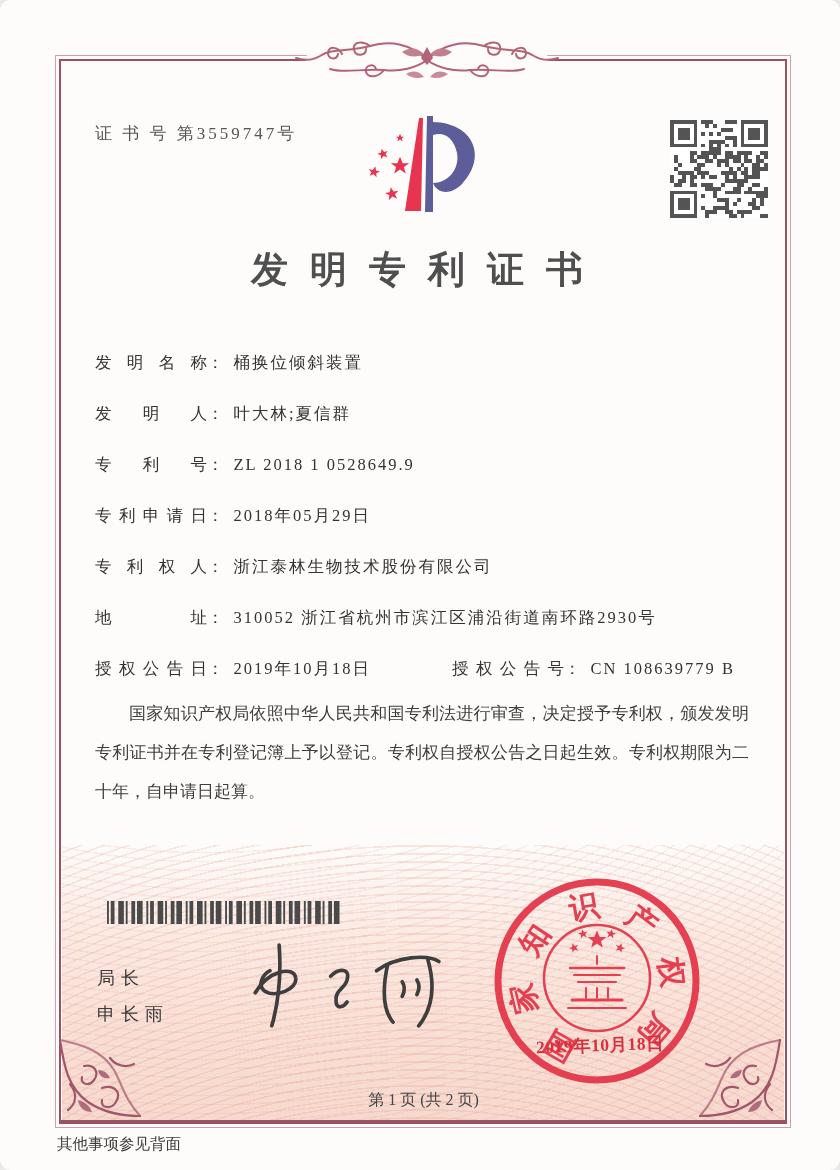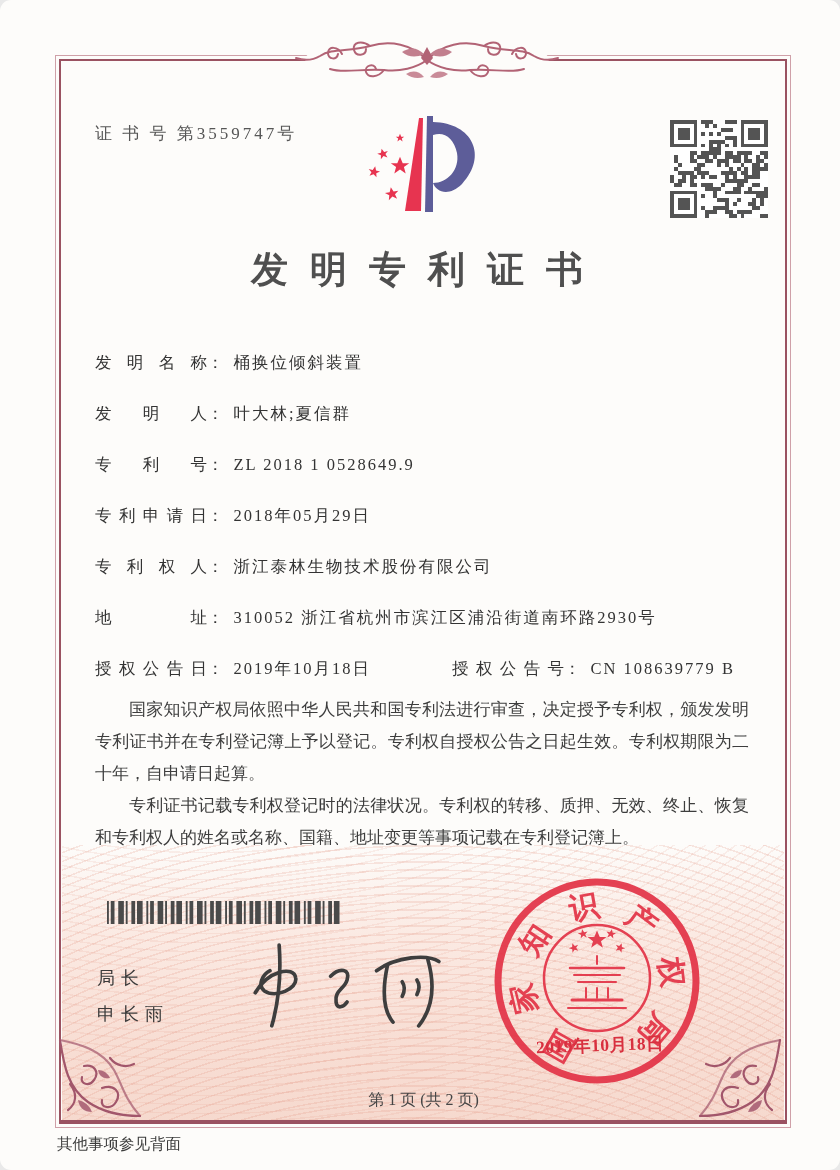--- a/index.html
+++ b/index.html
@@ -30,21 +30,21 @@
   }
   
   .fields{position:absolute;left:95px;top:352px;width:660px;}
   .field-row{position:relative;height:51px;font-size:16.5px;color:#333;}
   .flabel{display:inline-flex;justify-content:space-between;width:112px;vertical-align:top;}
   .fcolon{margin-right:10px;}
   .fvalue{letter-spacing:2px;margin-top:7px;}
   .grant-right{position:absolute;left:357px;top:0;}
   
   .body-text{position:absolute;left:95px;top:694px;width:654px;}
-  .body-text p{margin:0;font-size:17px;line-height:32px;text-indent:2em;color:#3d3d3d;text-align:justify;}
+  .body-text p{margin:0;font-size:17px;line-height:39px;text-indent:2em;color:#3d3d3d;text-align:justify;}
   
   .barcode{position:absolute;left:107px;top:901px;}
   .commissioner-title{position:absolute;left:97px;top:966px;font-size:18px;letter-spacing:6px;color:#3a3a3a;font-family:"Liberation Sans","DejaVu Sans",sans-serif;}
   .commissioner-name{position:absolute;left:97px;top:1002px;font-size:18px;letter-spacing:6px;color:#3a3a3a;font-family:Liberation Sans, sans-serif;}
   .signature{position:absolute;left:222px;top:934px;}
   .seal{position:absolute;left:482px;top:866px;mix-blend-mode:multiply;}
   .seal-date{
     position:absolute;left:512px;top:1033px;width:176px;text-align:center;
     font-size:17.5px;font-weight:700;color:#d8303f;letter-spacing:.5px;transform:rotate(-2deg);
   }
@@ -488,21 +488,20 @@
               <span>公</span>
               <span>告</span>
               <span>号</span>
             </span><span class="fcolon">：</span><span class="fvalue">CN 108639779 B</span>
         </span>
       </div>
     </div>
 
     <div class="body-text">
       <p>国家知识产权局依照中华人民共和国专利法进行审查，决定授予专利权，颁发发明专利证书并在专利登记簿上予以登记。专利权自授权公告之日起生效。专利权期限为二十年，自申请日起算。</p>
-      <p>专利证书记载专利权登记时的法律状况。专利权的转移、质押、无效、终止、恢复和专利权人的姓名或名称、国籍、地址变更等事项记载在专利登记簿上。</p>
     </div>
 
     <svg class="barcode" width="240" height="23" viewBox="0 0 128 22" preserveAspectRatio="none">
       <g id="bar-modules" fill="#4a4a4a">
           <rect x="0" y="0" width="1" height="22"></rect>
           <rect x="2" y="0" width="2" height="22"></rect>
           <rect x="6" y="0" width="3" height="22"></rect>
           <rect x="10" y="0" width="1" height="22"></rect>
           <rect x="13" y="0" width="2" height="22"></rect>
           <rect x="16" y="0" width="3" height="22"></rect>

